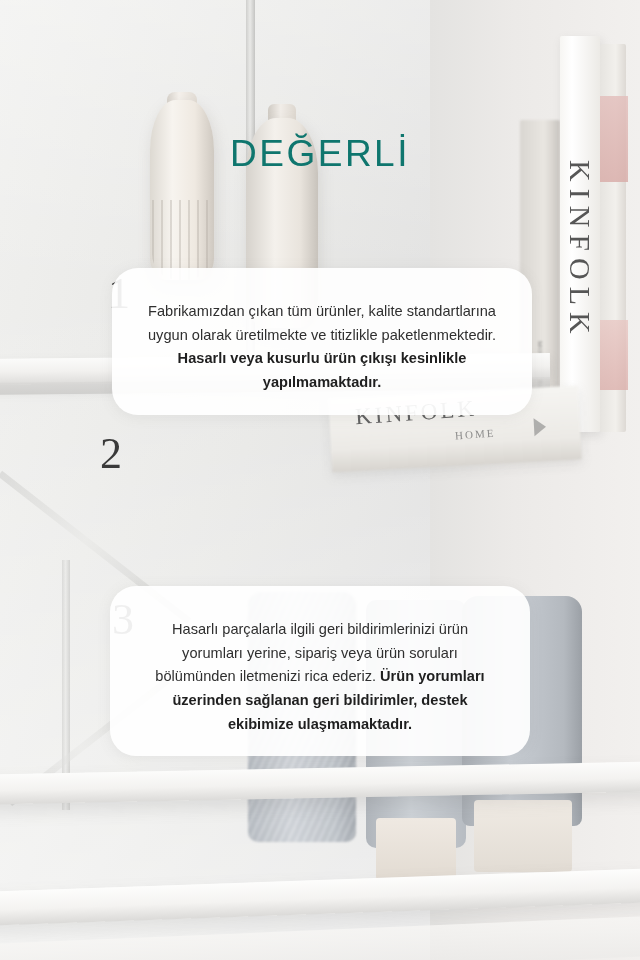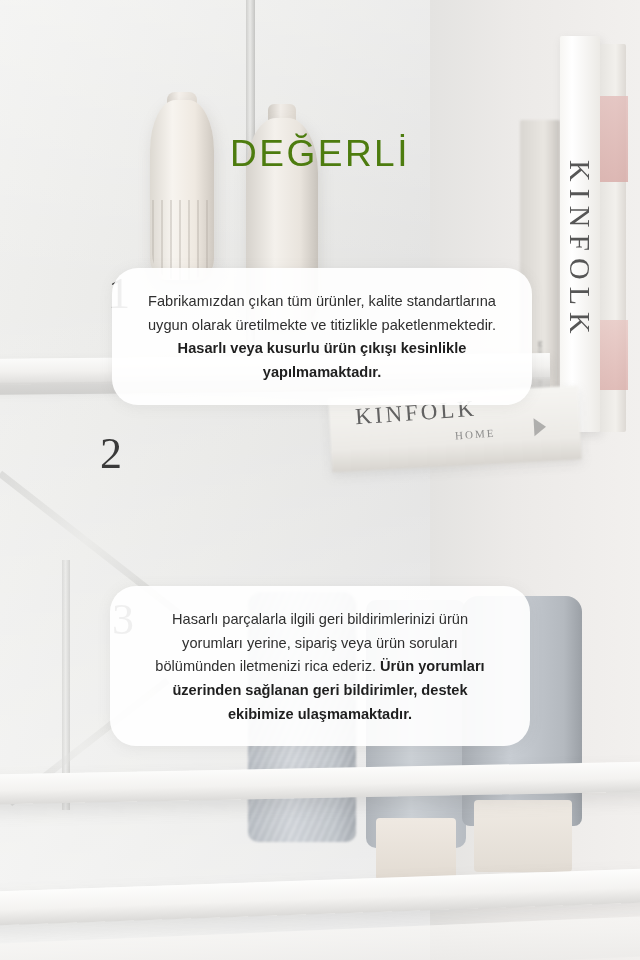--- a/index.html
+++ b/index.html
@@ -233,31 +233,31 @@
 
   
   .title {
     position: absolute;
     left: 0; top: 128px; width: 640px;
     text-align: center;
     font-family: "Liberation Sans", sans-serif;
     font-size: 37px;
     letter-spacing: 2.5px;
     line-height: 1.38;
-    color: #4d7c0f;
+    color: #0f766e;
     font-weight: 400;
   }
   .title .l2 { display: block; }
 
   .card {
     position: absolute;
     background: rgba(255,255,255,0.92);
     border-radius: 26px;
     box-shadow: 0 2px 14px rgba(120,120,120,0.10);
-    padding: 22px 34px 20px 34px;
+    padding: 32px 34px 20px 34px;
     box-sizing: border-box;
   }
   .card p {
     margin: 0;
     text-align: center;
     font-size: 14.6px;
     line-height: 1.62;
     color: #2f2f2f;
   }
   .card p b { font-weight: bold; color: #1f1f1f; }

